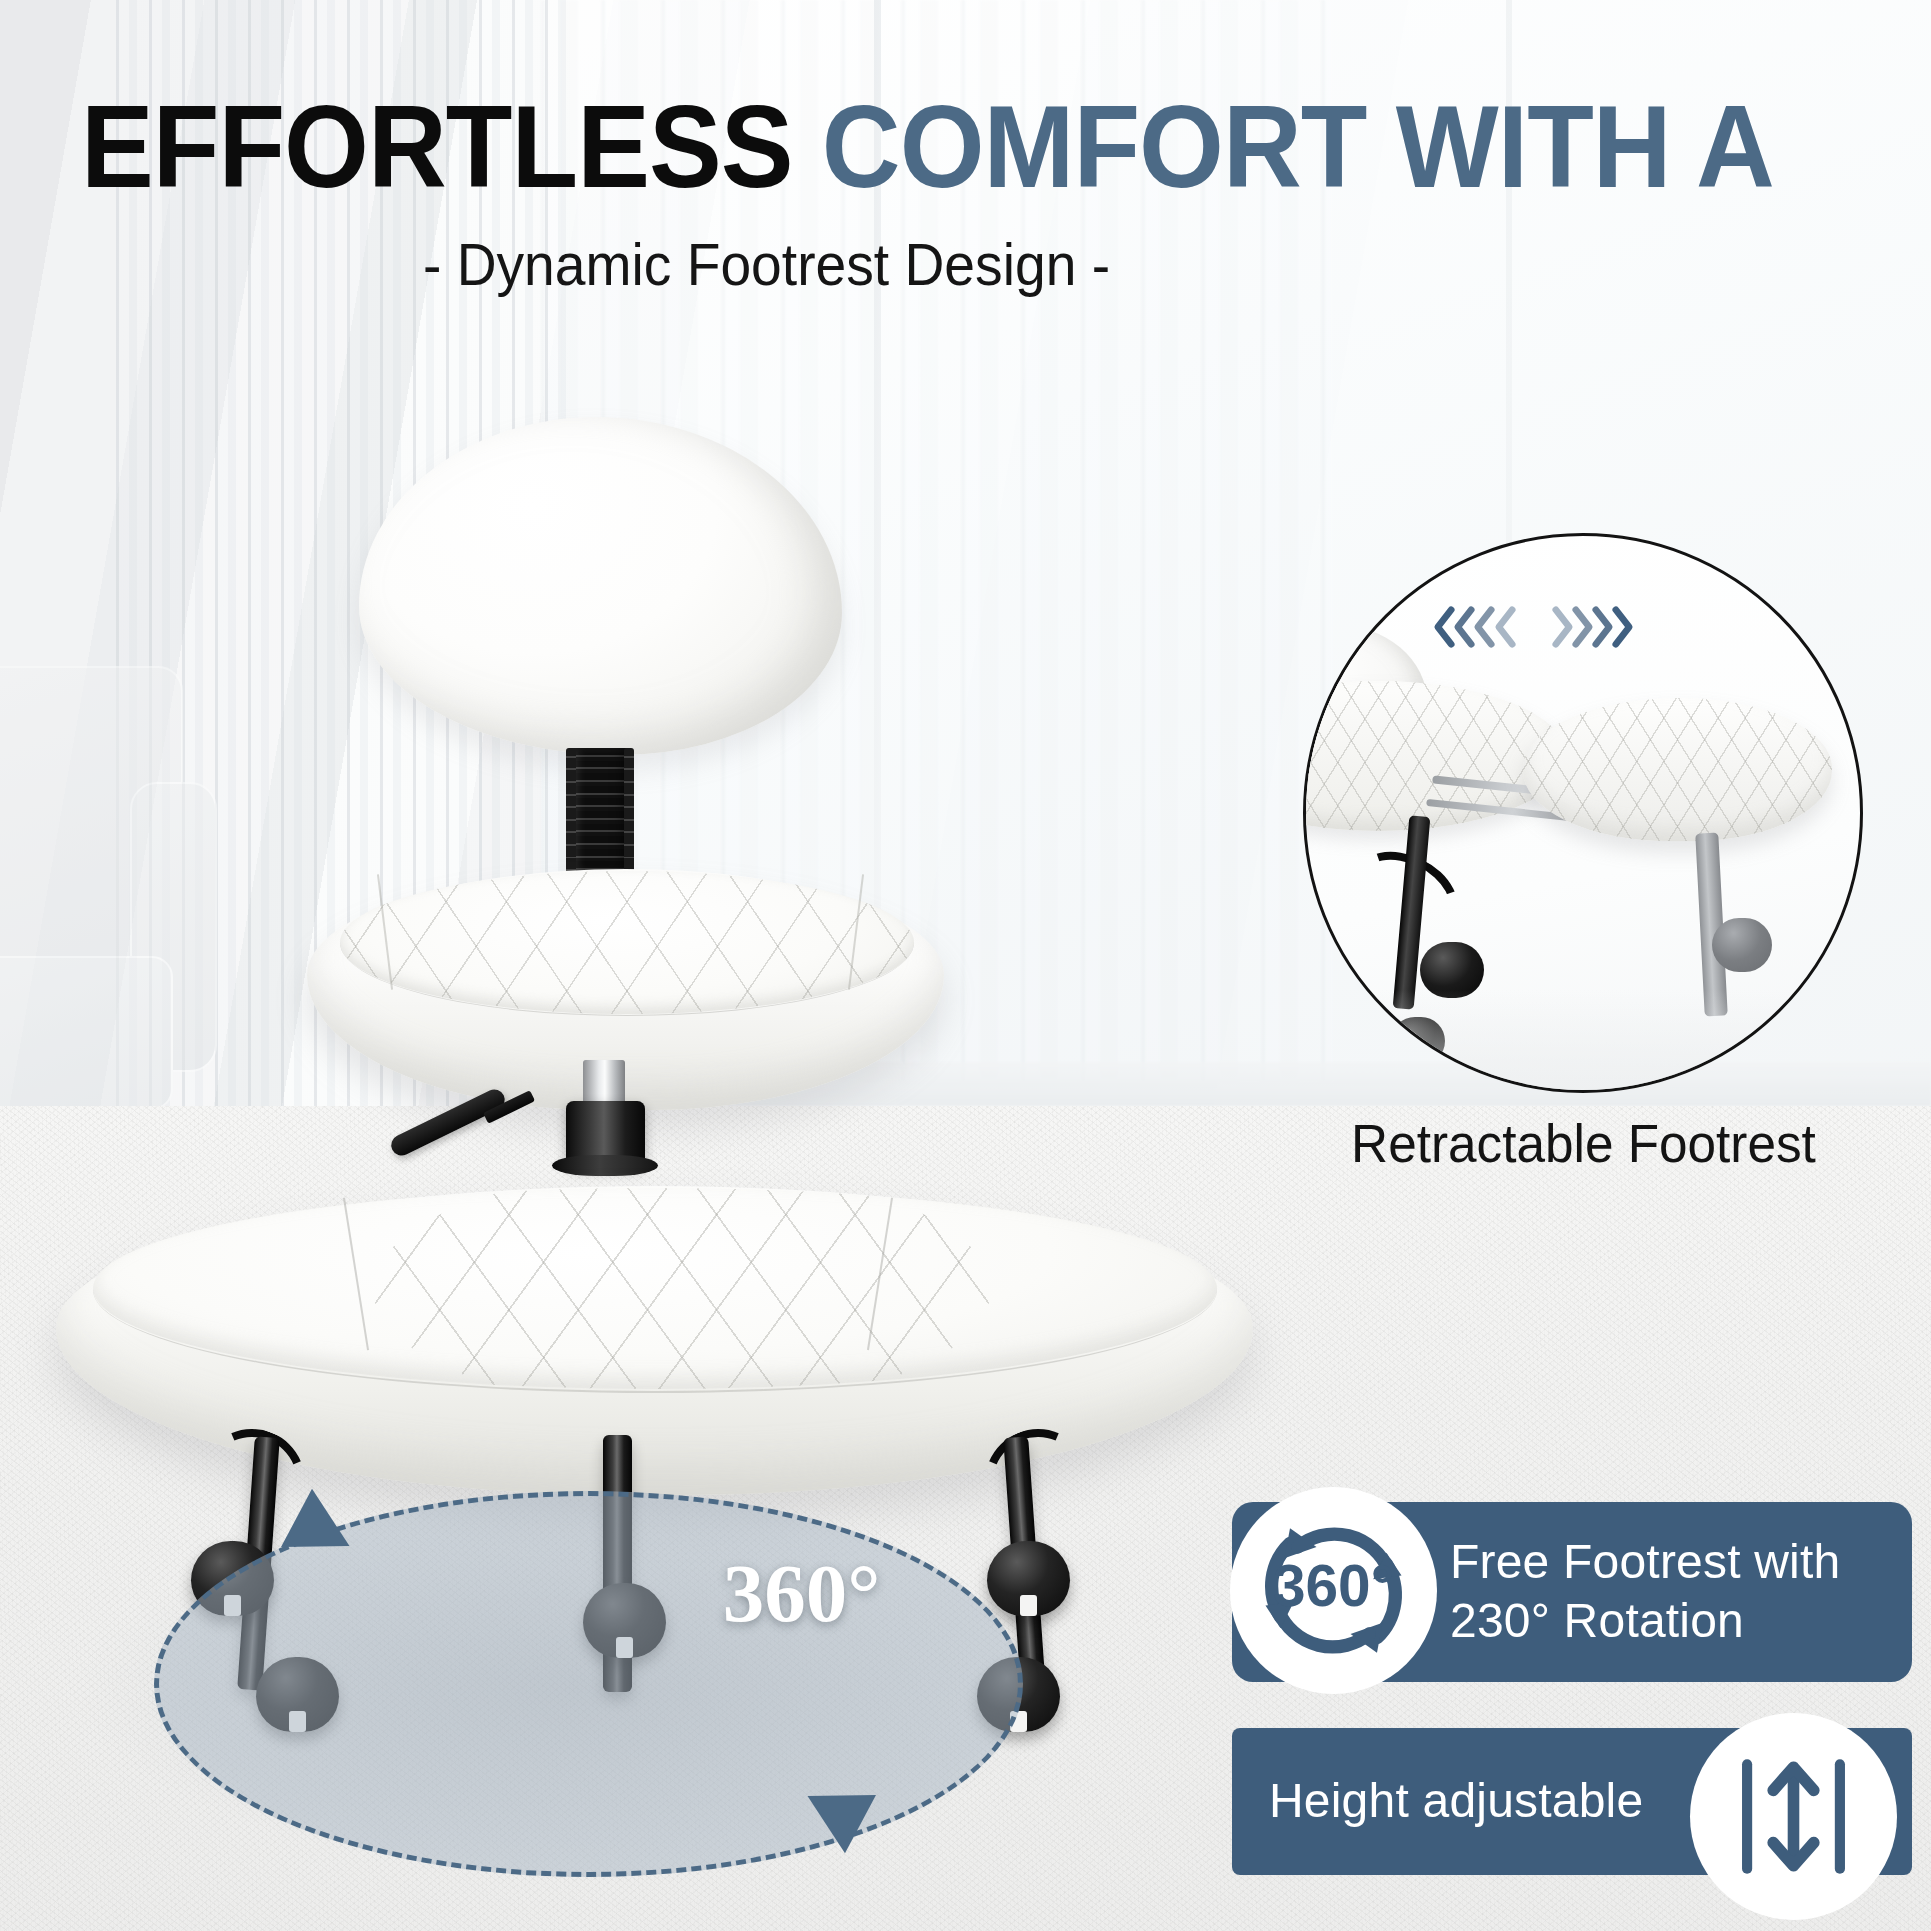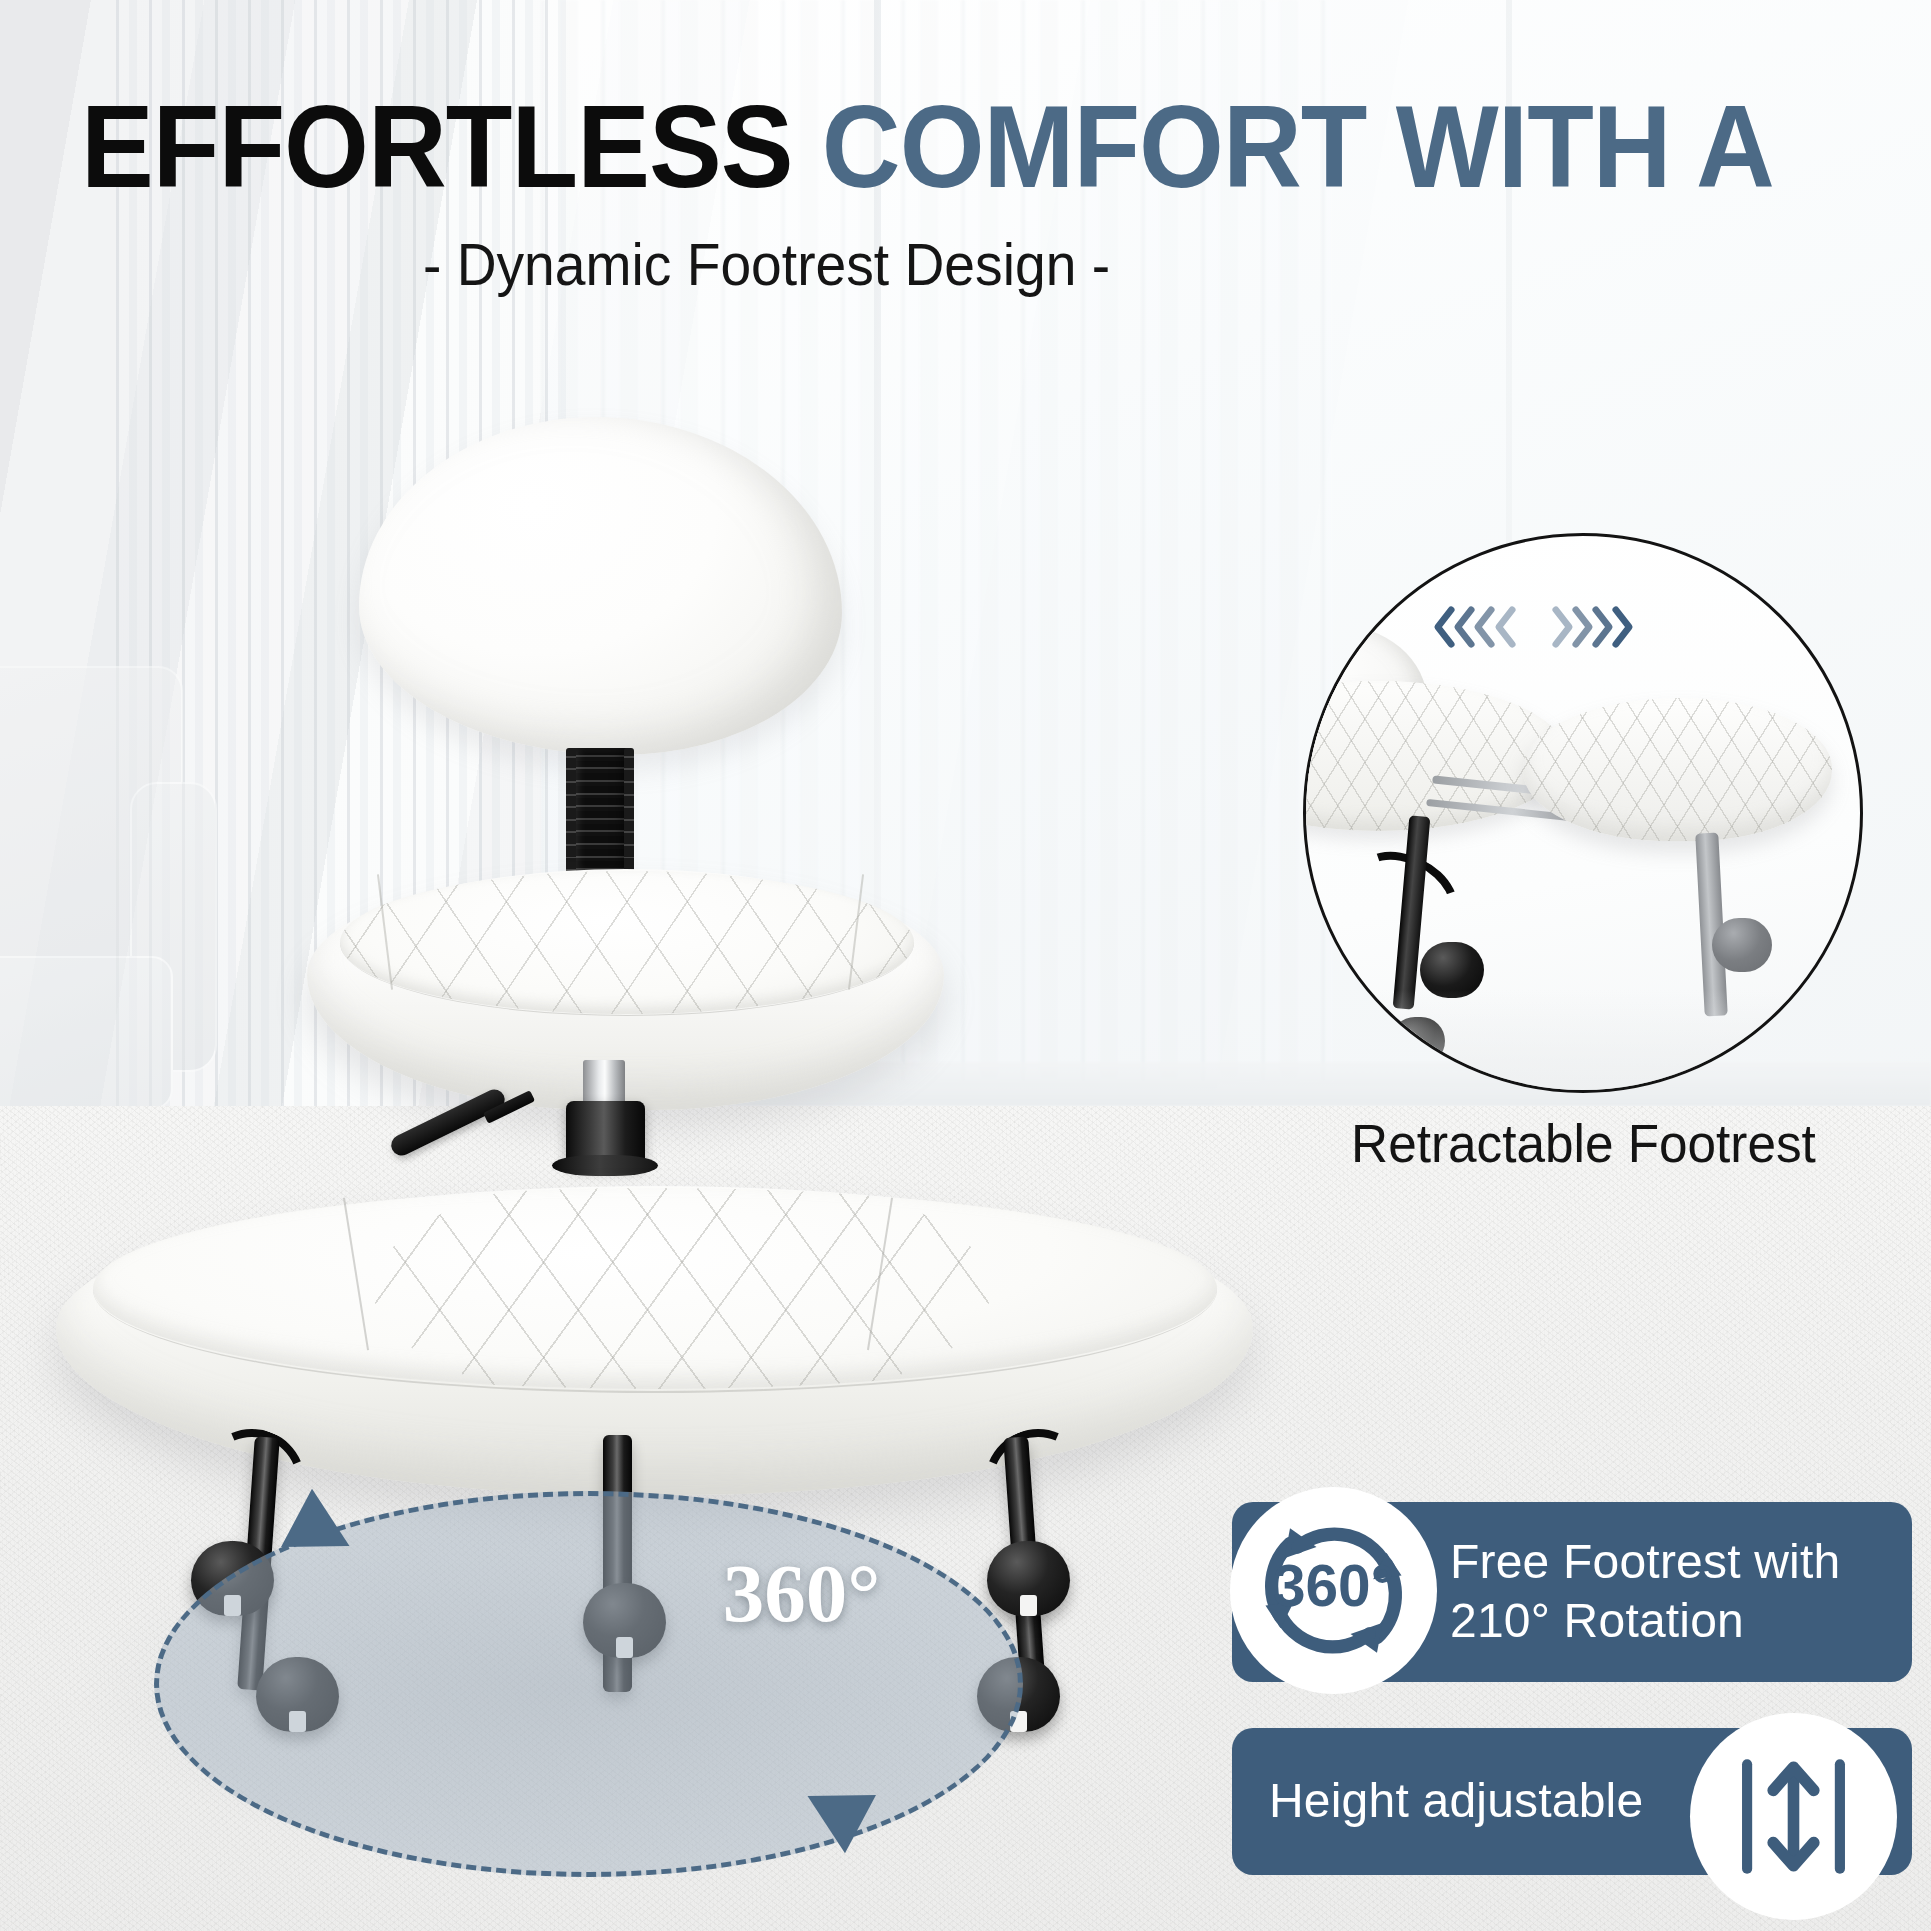--- a/index.html
+++ b/index.html
@@ -216,21 +216,21 @@
   .chv svg{display:block;}
   .chv-gap{width:37px;}
 
   .callout-label{position:absolute;left:1284px;top:1112px;width:599px;text-align:center;
     font-size:54px;font-weight:400;color:#141414;white-space:nowrap;
     font-family:"Liberation Sans Narrow","Liberation Sans",sans-serif;transform:scaleX(.95);}
 
   
   .badge{position:absolute;background:#3e5d7c;border-radius:21px;display:flex;align-items:center;}
   .badge-1{left:1232px;top:1502px;width:680px;height:180px;padding-left:218px;box-sizing:border-box;}
-  .badge-2{left:1232px;top:1728px;width:680px;height:147px;padding-left:37px;box-sizing:border-box;}
+  .badge-2{left:1232px;top:1728px;width:680px;height:147px;padding-left:37px;box-sizing:border-box;border-radius:8px;}
   .badge-text{color:#ffffff;font-size:48px;line-height:1.22;font-weight:400;
     font-family:"Liberation Sans Narrow","Liberation Sans",sans-serif;letter-spacing:0.2px;}
   .badge-text span{display:block;white-space:nowrap;}
 
   .icon-360{position:absolute;left:1230px;top:1487px;width:207px;height:207px;border-radius:50%;
     background:#ffffff;display:flex;align-items:center;justify-content:center;}
   .icon-height{position:absolute;left:1690px;top:1713px;width:207px;height:207px;border-radius:50%;
     background:#ffffff;display:flex;align-items:center;justify-content:center;}
 
   [data-name]{box-sizing:border-box;}
@@ -372,21 +372,21 @@
             </div>
         </div>
       </div>
     </div>
   </div>
   <div class="callout-label" data-name="callout-caption">Retractable Footrest</div>
 
   <div class="badge badge-1" data-name="feature-badge-rotation">
     <div class="badge-text" data-name="feature-badge-rotation-text">
       <span data-name="feature-badge-rotation-line1">Free Footrest with</span>
-      <span data-name="feature-badge-rotation-line2">210° Rotation</span>
+      <span data-name="feature-badge-rotation-line2">230° Rotation</span>
     </div>
   </div>
   <div class="icon-360" data-name="360-rotation-icon">
     <svg width="189" height="189" viewBox="0 0 100 100" data-name="360-rotation-glyph">
       <path d="M22 64 A31 31 0 0 1 27 25" fill="none" stroke="#3e5d7c" stroke-width="7" stroke-linecap="round"></path>
       <polygon points="27,17 41,27 24,33" fill="#3e5d7c"></polygon>
       <path d="M78 36 A31 31 0 0 1 73 75" fill="none" stroke="#3e5d7c" stroke-width="7" stroke-linecap="round"></path>
       <polygon points="73,83 59,73 76,67" fill="#3e5d7c"></polygon>
       <path d="M31 27 A31 31 0 0 1 79 39" fill="none" stroke="#3e5d7c" stroke-width="7" stroke-linecap="round"></path>
       <polygon points="86,42 71,44 78,30" fill="#3e5d7c"></polygon>

